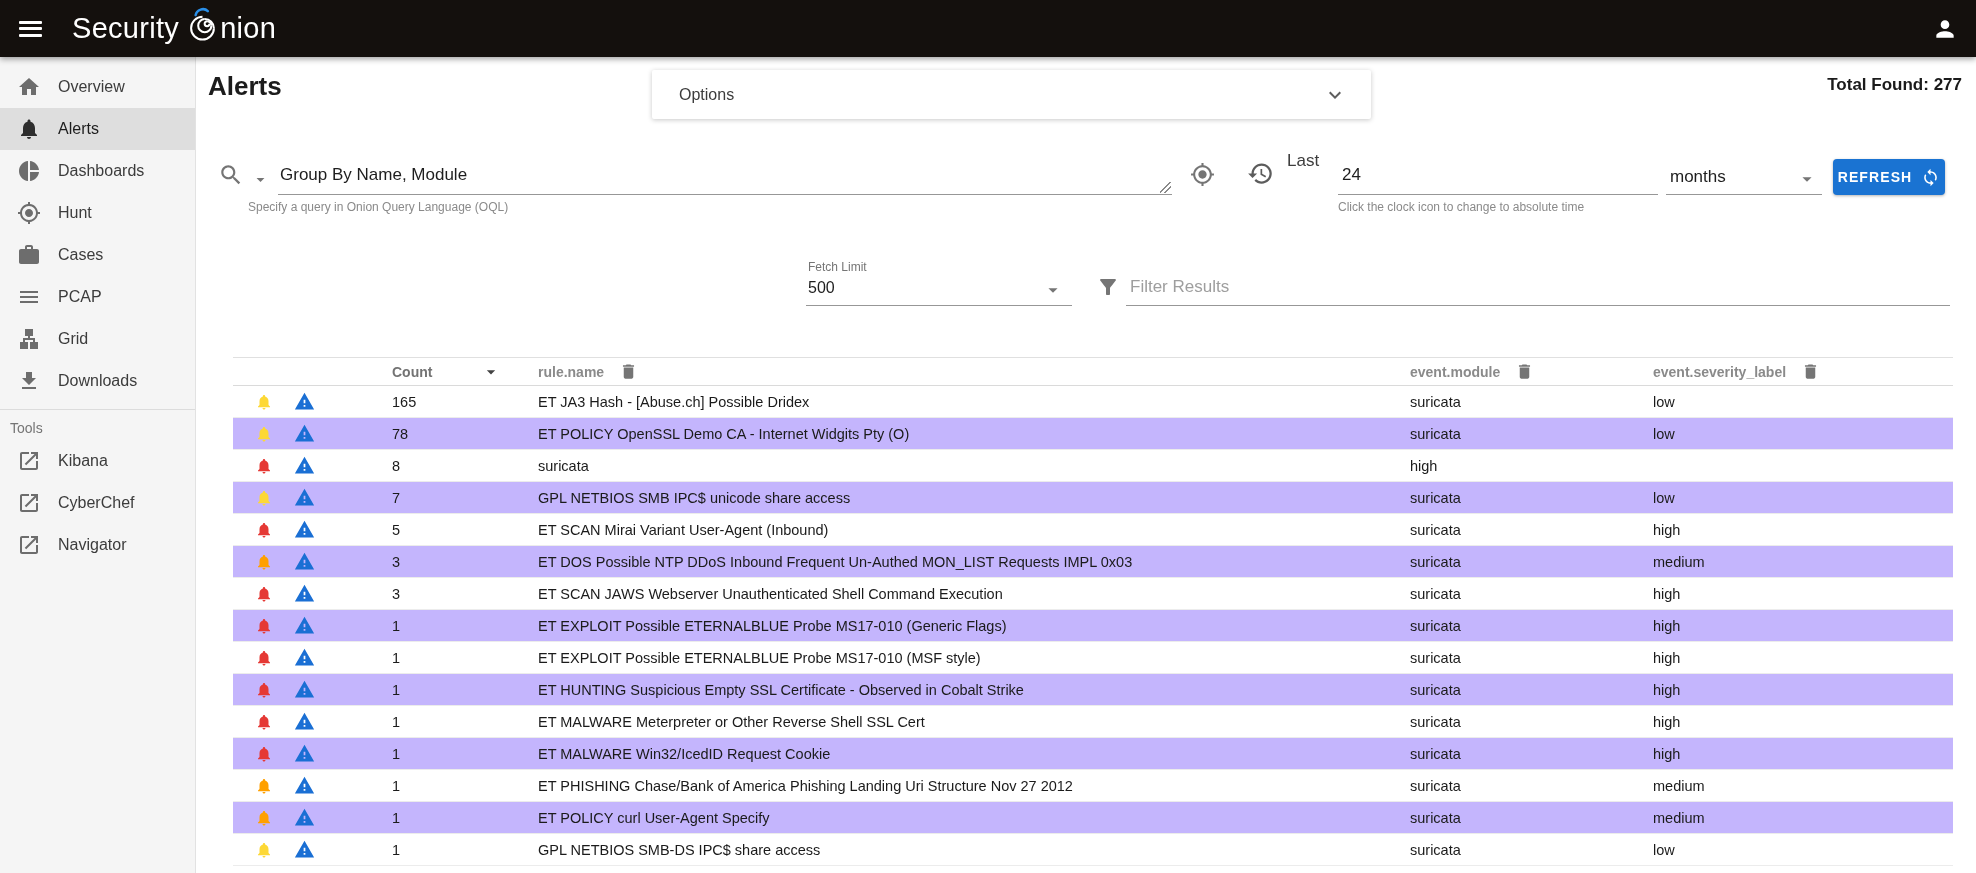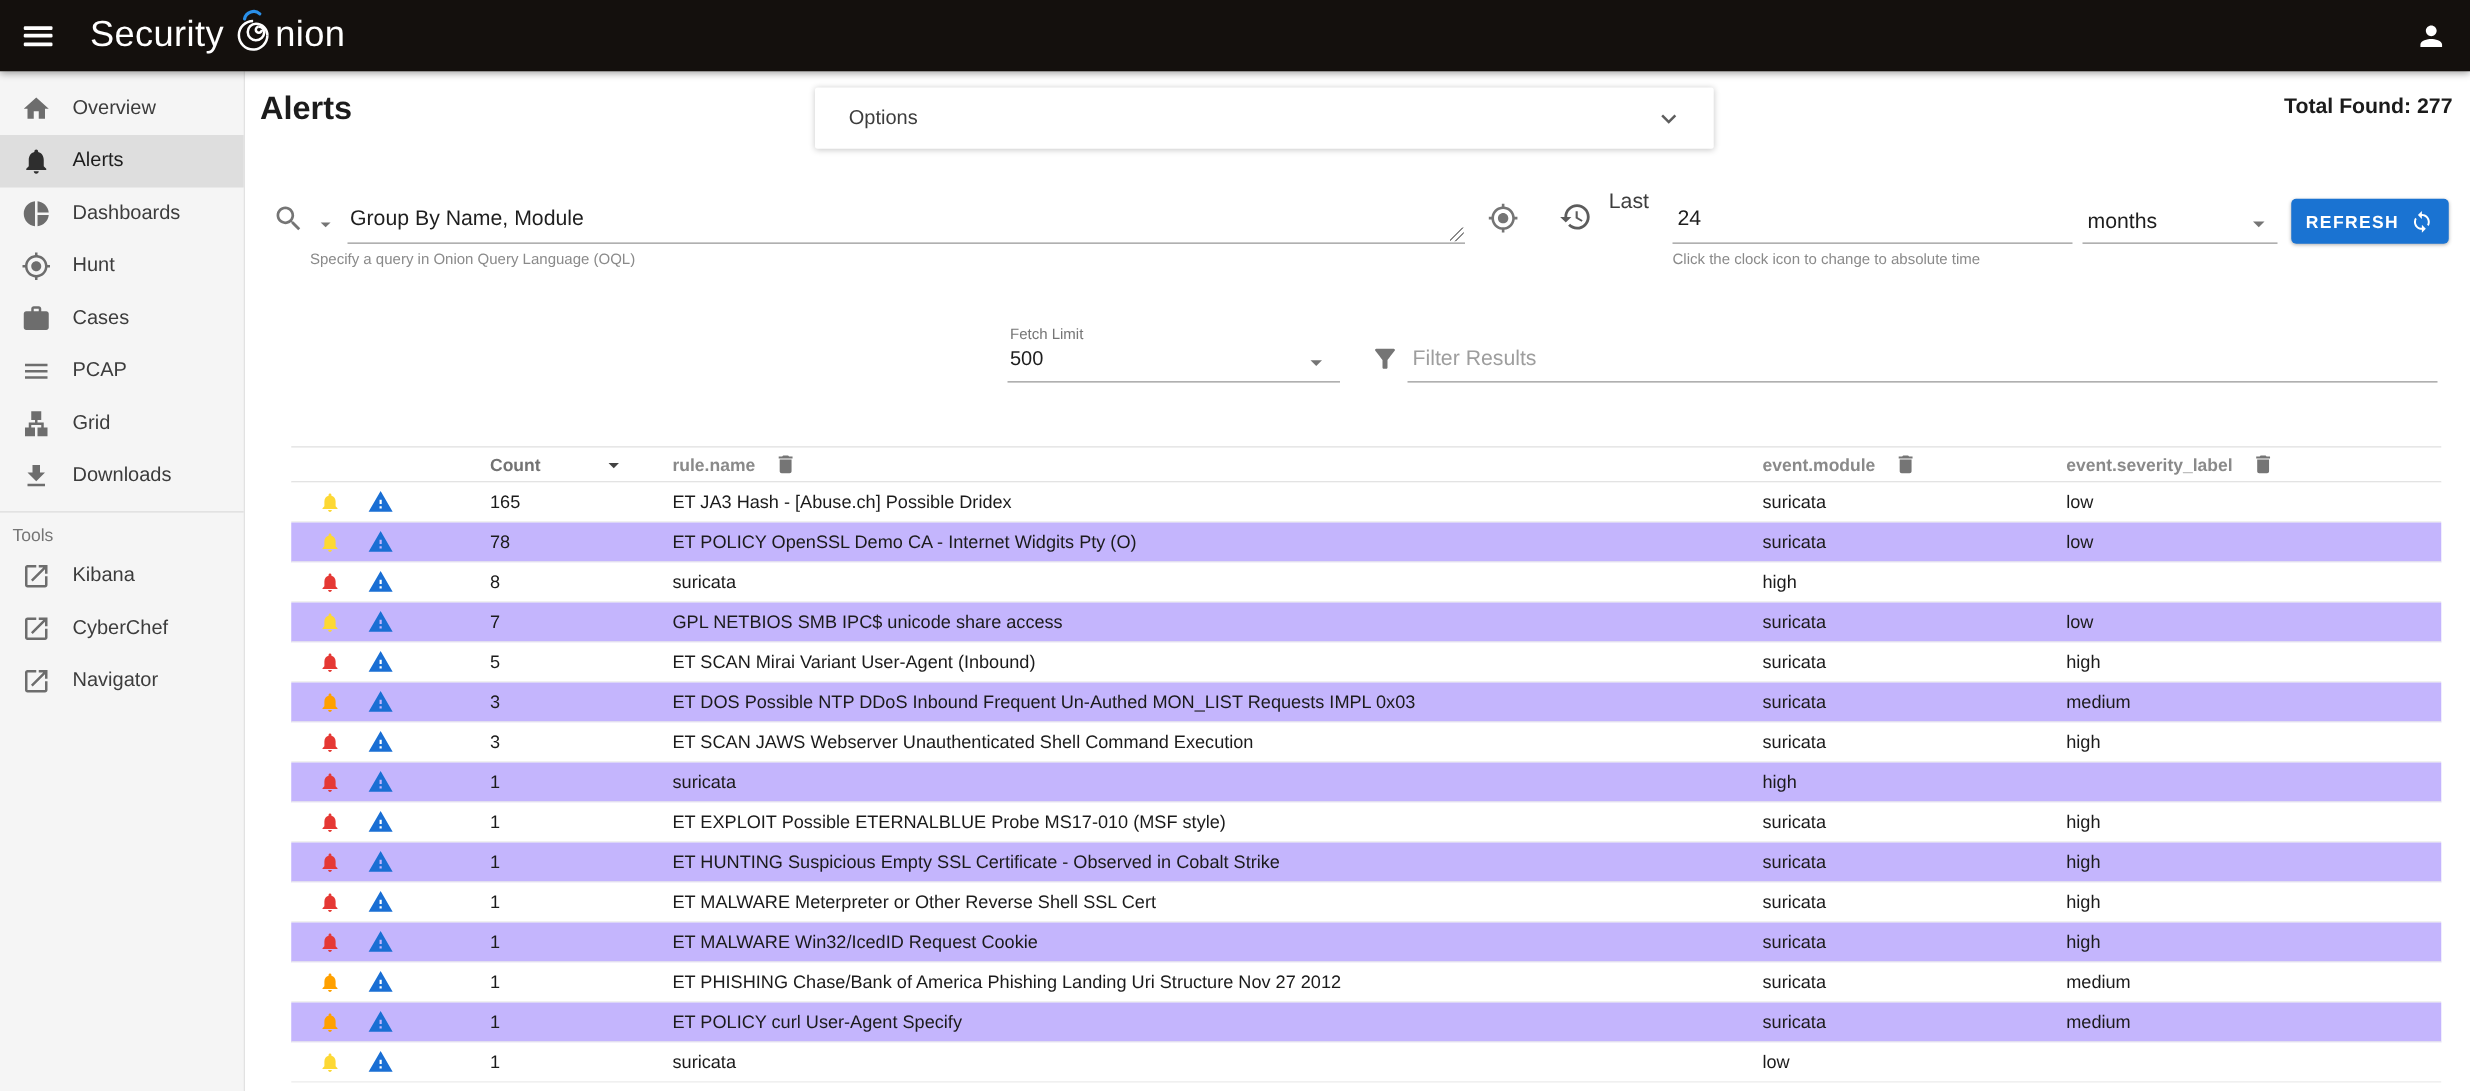--- a/index.html
+++ b/index.html
@@ -61,21 +61,21 @@
   .crosshair-btn { position:absolute; left:994px;  top:105px; width:25px; height:25px; cursor:pointer; }
   .history-btn   { position:absolute; left:1051px; top:103px; width:27px; height:27px; color:#5c5c5c; cursor:pointer; }
   .last-label { position:absolute; left:1091px; top:94px; font-size:17px; color:#3d3d3d; }
   .duration-input { position:absolute; left:1146px; top:108px; width:300px; font-size:17px;
     color:#1e1e1e; border:none; outline:none; background:transparent; }
   .u-duration { left:1142px; top:137px; width:320px; }
   .duration-hint { position:absolute; left:1142px; top:143px; font-size:12px; color:#8a8a8a; }
   .units-select { position:absolute; left:1474px; top:110px; font-size:17px; color:#1e1e1e; cursor:pointer; }
   .units-arrow { position:absolute; left:1600px; top:111px; width:22px; height:22px; cursor:pointer; }
   .u-units { left:1470px; top:137px; width:156px; }
-  .refresh-btn { position:absolute; left:1637px; top:102px; width:126px; height:36px;
+  .refresh-btn { position:absolute; left:1637px; top:102px; width:112px; height:36px;
     border:none; border-radius:4px; color:#fff; font-size:14px; font-weight:bold;
     letter-spacing:1.1px; display:flex; align-items:center; justify-content:center;
     gap:9px; cursor:pointer; font-family:"Liberation Sans", sans-serif;
     box-shadow:0 1px 3px rgba(0,0,0,.3); }
   .refresh-btn .icn { width:19px; height:19px; color:#fff; }
 
   
   .fetch-label { position:absolute; left:612px; top:203px; font-size:12px; color:#757575; }
   .fetch-value { position:absolute; left:612px; top:222px; font-size:16px; color:#1e1e1e; cursor:pointer; }
   .fetch-arrow { position:absolute; left:846px; top:222px; width:22px; height:22px; cursor:pointer; }
@@ -416,20 +416,21 @@
   <div class="t-row stripe">
     <div class="c-icons">
       <span class="bell" style="color: rgb(229, 57, 53);"><svg viewBox="0 0 24 24" fill="currentColor">
                   <path d="M12 22c1.1 0 2-.9 2-2h-4c0 1.1.9 2 2 2zm6-6v-5c0-3.07-1.63-5.64-4.5-6.32V4c0-.83-.67-1.5-1.5-1.5s-1.5.67-1.5 1.5v.68C7.64 5.36 6 7.92 6 11v5l-2 2v1h16v-1l-2-2z"></path>
                 </svg></span>
       <span class="warn" style="color: rgb(26, 111, 212);"><svg viewBox="0 0 24 24" fill="currentColor">
                   <path d="M1 21h22L12 2 1 21zm12-3h-2v-2h2v2zm0-4h-2v-4h2v4z"></path>
                 </svg></span>
     </div>
     <div class="c-count cell">1</div>
+    <div class="c-rule cell">ET EXPLOIT Possible ETERNALBLUE Probe MS17-010 (Generic Flags)</div>
     <div class="c-module cell">suricata</div>
     <div class="c-sev cell">high</div>
   </div>
 
   <div class="t-row">
     <div class="c-icons">
       <span class="bell" style="color: rgb(229, 57, 53);"><svg viewBox="0 0 24 24" fill="currentColor">
                   <path d="M12 22c1.1 0 2-.9 2-2h-4c0 1.1.9 2 2 2zm6-6v-5c0-3.07-1.63-5.64-4.5-6.32V4c0-.83-.67-1.5-1.5-1.5s-1.5.67-1.5 1.5v.68C7.64 5.36 6 7.92 6 11v5l-2 2v1h16v-1l-2-2z"></path>
                 </svg></span>
       <span class="warn" style="color: rgb(26, 111, 212);"><svg viewBox="0 0 24 24" fill="currentColor">
@@ -520,19 +521,20 @@
   <div class="t-row">
     <div class="c-icons">
       <span class="bell" style="color: rgb(253, 216, 53);"><svg viewBox="0 0 24 24" fill="currentColor">
                   <path d="M12 22c1.1 0 2-.9 2-2h-4c0 1.1.9 2 2 2zm6-6v-5c0-3.07-1.63-5.64-4.5-6.32V4c0-.83-.67-1.5-1.5-1.5s-1.5.67-1.5 1.5v.68C7.64 5.36 6 7.92 6 11v5l-2 2v1h16v-1l-2-2z"></path>
                 </svg></span>
       <span class="warn" style="color: rgb(26, 111, 212);"><svg viewBox="0 0 24 24" fill="currentColor">
                   <path d="M1 21h22L12 2 1 21zm12-3h-2v-2h2v2zm0-4h-2v-4h2v4z"></path>
                 </svg></span>
     </div>
     <div class="c-count cell">1</div>
+    <div class="c-rule cell">GPL NETBIOS SMB-DS IPC$ share access</div>
     <div class="c-module cell">suricata</div>
     <div class="c-sev cell">low</div>
   </div>
 </div>
     </div>
   </main>
 </div>
 
 </body></html>

